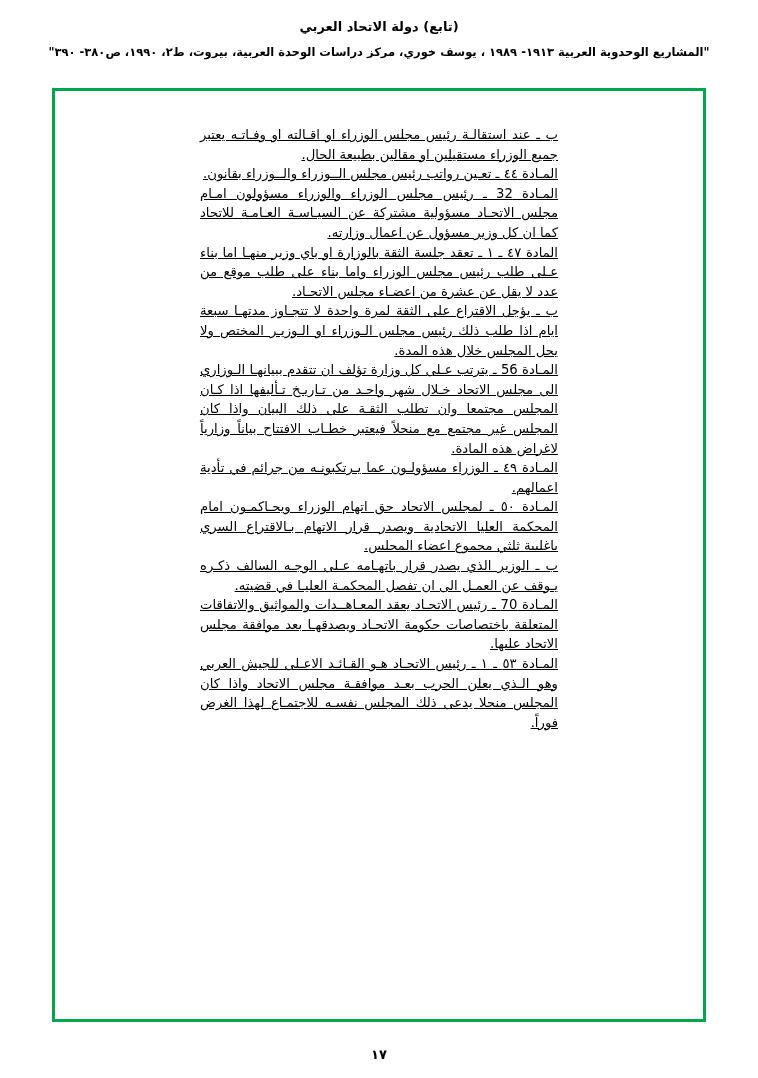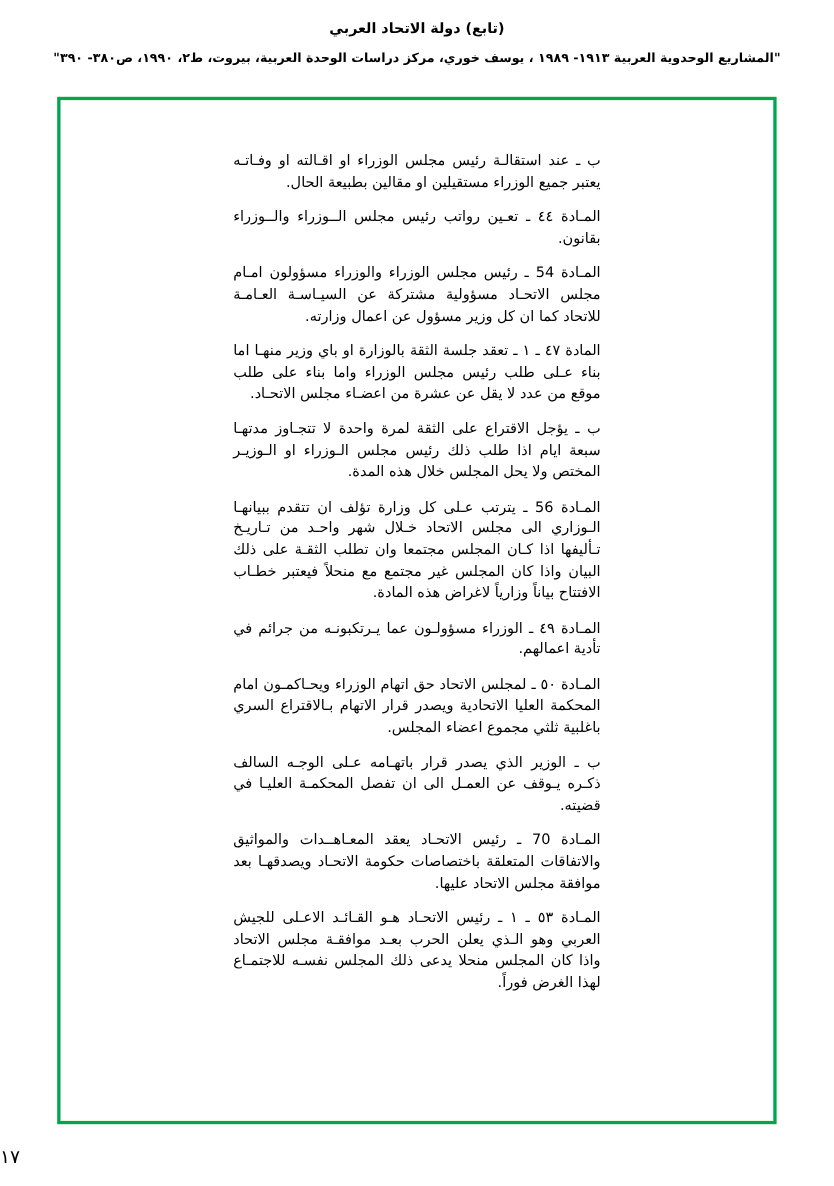--- a/index.html
+++ b/index.html
@@ -48,52 +48,53 @@
     box-sizing: border-box;
   }
   .frame-inner {
     position: absolute;
     top: 34px;
     right: 145px;
     left: 145px;
     bottom: 20px;
   }
   .body-text p {
-    margin: 12px;
+    margin: 0;
     font-size: 13.2px;
     line-height: 19.6px;
     text-align: justify;
     text-align-last: right;
     letter-spacing: 0px;
+    text-decoration: underline;
   }
   .pagenum {
     position: absolute;
     bottom: 16px;
     left: 0;
     right: 0;
-    text-align: left;
-    font-size: 17px;
-    font-weight: normal;
+    text-align: center;
+    font-size: 13px;
+    font-weight: bold;
   }
 </style>
 </head>
 <body>
 
 <div class="page">
 
   <div class="head">
     <div class="head-title">(تابع) دولة الاتحاد العربي</div>
     <div class="head-source">"المشاريع الوحدوية العربية ١٩١٣- ١٩٨٩ ، يوسف خوري، مركز دراسات الوحدة العربية، بيروت، ط٢، ١٩٩٠، ص٣٨٠- ٣٩٠"</div>
   </div>
 
   <div class="frame">
     <div class="frame-inner body-text">
       <p>ب ـ عند استقالـة رئيس مجلس الوزراء او اقـالته او وفـاتـه يعتبر جميع الوزراء مستقيلين او مقالين بطبيعة الحال.</p>
       <p>المـادة ٤٤ ـ تعـين رواتب رئيس مجلس الــوزراء والــوزراء بقانون.</p>
-      <p>المـادة 54 ـ رئيس مجلس الوزراء والوزراء مسؤولون امـام مجلس الاتحـاد مسؤولية مشتركة عن السيـاسـة العـامـة للاتحاد كما ان كل وزير مسؤول عن اعمال وزارته.</p>
+      <p>المـادة 32 ـ رئيس مجلس الوزراء والوزراء مسؤولون امـام مجلس الاتحـاد مسؤولية مشتركة عن السيـاسـة العـامـة للاتحاد كما ان كل وزير مسؤول عن اعمال وزارته.</p>
       <p>المادة ٤٧ ـ ١ ـ تعقد جلسة الثقة بالوزارة او باي وزير منهـا اما بناء عـلى طلب رئيس مجلس الوزراء واما بناء على طلب موقع من عدد لا يقل عن عشرة من اعضـاء مجلس الاتحـاد.</p>
       <p>ب ـ يؤجل الاقتراع على الثقة لمرة واحدة لا تتجـاوز مدتهـا سبعة ايام اذا طلب ذلك رئيس مجلس الـوزراء او الـوزيـر المختص ولا يحل المجلس خلال هذه المدة.</p>
       <p>المـادة 56 ـ يترتب عـلى كل وزارة تؤلف ان تتقدم ببيانهـا الـوزاري الى مجلس الاتحاد خـلال شهر واحـد من تـاريـخ تـأليفها اذا كـان المجلس مجتمعا وان تطلب الثقـة على ذلك البيان واذا كان المجلس غير مجتمع مع منحلاً فيعتبر خطـاب الافتتاح بياناً وزارياً لاغراض هذه المادة.</p>
       <p>المـادة ٤٩ ـ الوزراء مسؤولـون عما يـرتكبونـه من جرائم في تأدية اعمالهم.</p>
       <p>المـادة ٥٠ ـ لمجلس الاتحاد حق اتهام الوزراء ويحـاكمـون امام المحكمة العليا الاتحادية ويصدر قرار الاتهام بـالاقتراع السري باغلبية ثلثي مجموع اعضاء المجلس.</p>
       <p>ب ـ الوزير الذي يصدر قرار باتهـامه عـلى الوجـه السالف ذكـره يـوقف عن العمـل الى ان تفصل المحكمـة العليـا في قضيته.</p>
       <p>المـادة 70 ـ رئيس الاتحـاد يعقد المعـاهــدات والمواثيق والاتفاقات المتعلقة باختصاصات حكومة الاتحـاد ويصدقهـا بعد موافقة مجلس الاتحاد عليها.</p>
       <p>المـادة ٥٣ ـ ١ ـ رئيس الاتحـاد هـو القـائـد الاعـلى للجيش العربي وهو الـذي يعلن الحرب بعـد موافقـة مجلس الاتحاد واذا كان المجلس منحلا يدعى ذلك المجلس نفسـه للاجتمـاع لهذا الغرض فوراً.</p>
     </div>
   </div>

